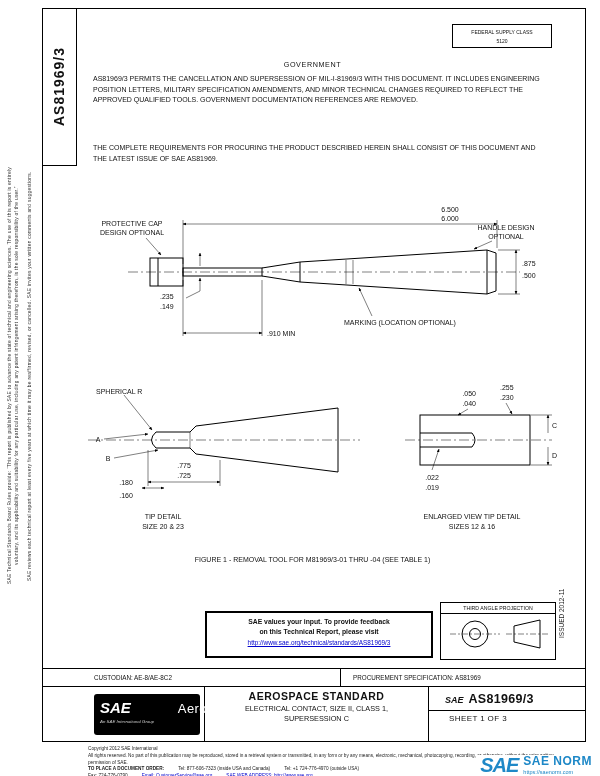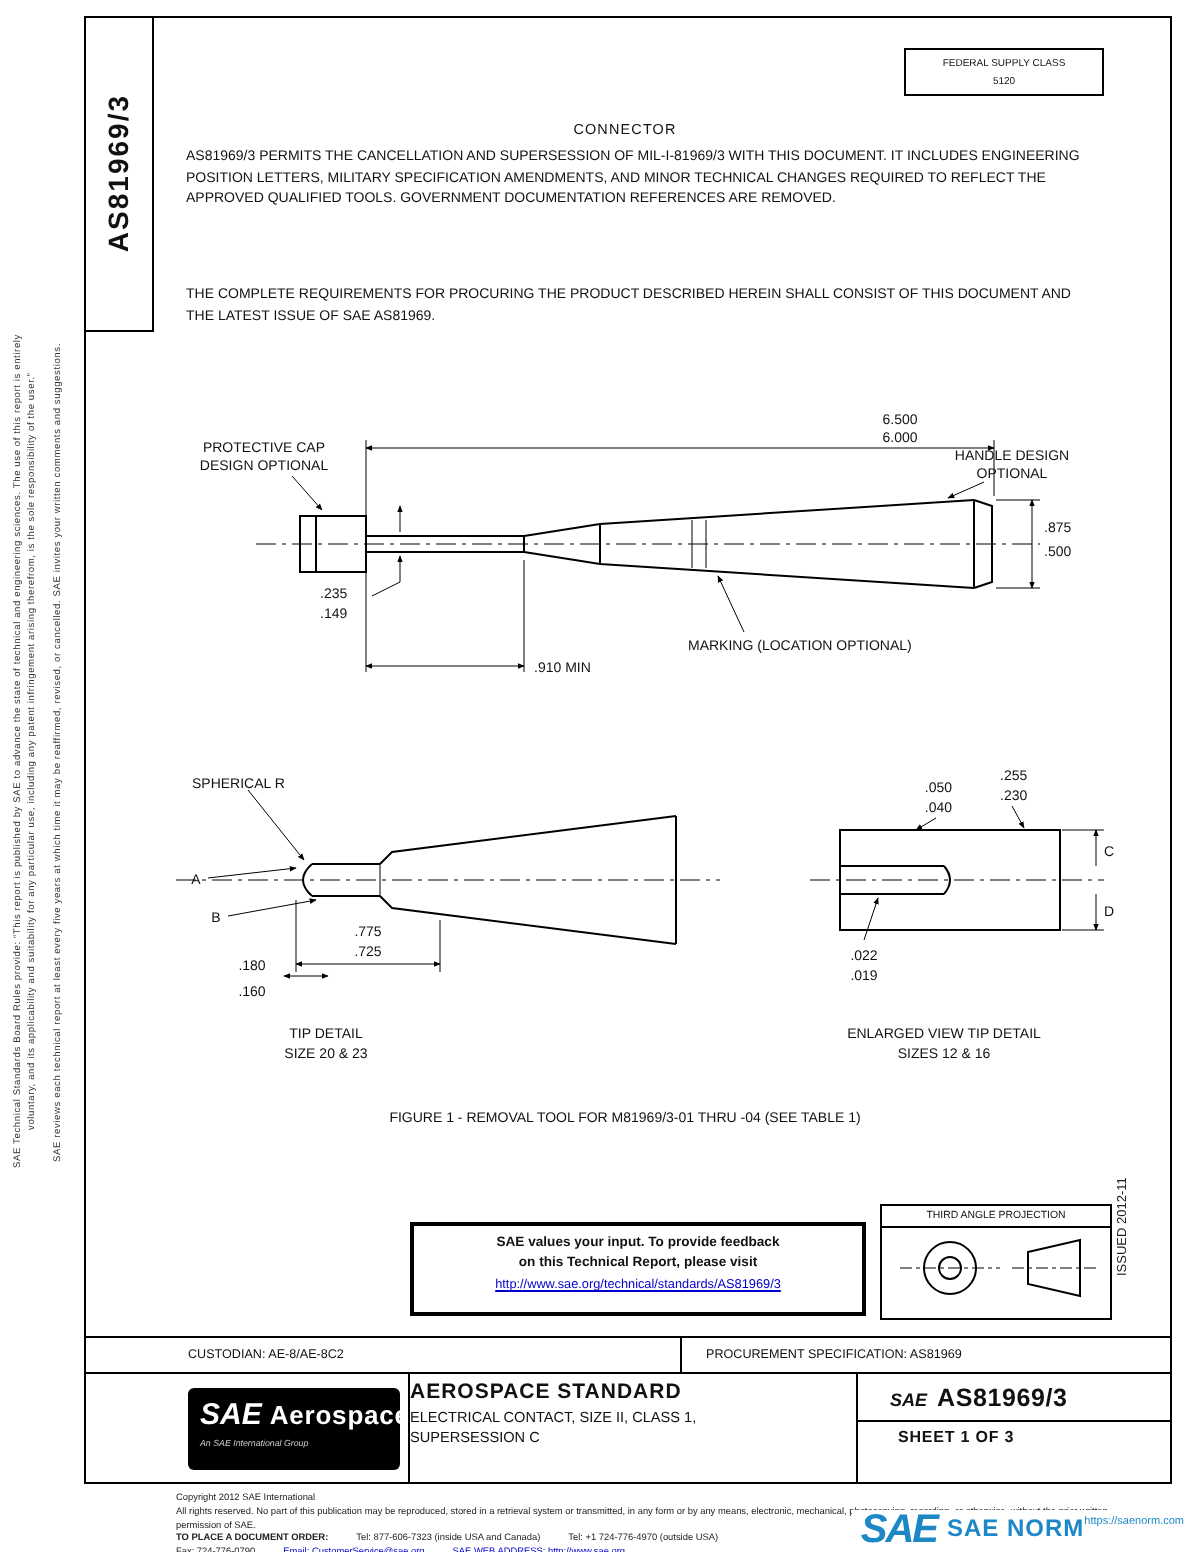--- a/index.html
+++ b/index.html
@@ -28,37 +28,37 @@
   .proj-sym { display:block; margin:2px auto 0; }
   .issued { left:558px; top:552px; height:86px; font-size:6.5px; color:#222; }
   .custodian-row { position:absolute; left:42px; top:668px; width:544px; height:18px; border-top:1.5px solid #000; display:flex; }
   .cust-cell { width:298px; font-size:6.3px; padding:5px 0 0 52px; }
   .proc-cell { flex:1; font-size:6.3px; padding:5px 0 0 12px; border-left:1px solid #000; }
   .title-block { position:absolute; left:42px; top:686px; width:544px; height:56px; border-top:1.5px solid #000; display:flex; }
   .tb-logo-cell { width:162px; position:relative; }
   .sae-logo-box { position:absolute; left:52px; top:7px; width:106px; height:41px; background:#000; border-radius:3px; color:#fff; padding:5px 6px 0; }
   .logo-row { display:flex; align-items:baseline; gap:4px; }
   .logo-sae { font-style:italic; font-weight:bold; font-size:15px; }
-  .logo-aero { font-size:13px; letter-spacing:0.4px; font-weight:700; }
+  .logo-aero { font-size:13px; letter-spacing:0.4px; font-weight:400;margin-left:43px; }
   .logo-tag { font-size:4.4px; color:#ccc; margin-top:3px; font-style:italic; }
-  .tb-center-cell { width:224px; border-left:1px solid #000; text-align:left; padding-top:3px; }
+  .tb-center-cell { width:224px; border-left:1px solid #000; text-align:center; padding-top:3px; }
   .std-heading { font-size:10.5px; font-weight:bold; letter-spacing:0.5px; margin-bottom:2px; }
   .std-title { font-size:7.3px; line-height:1.35; }
   .tb-right-cell { flex:1; border-left:1px solid #000; }
   .doc-row { display:flex; align-items:baseline; gap:5px; padding:5px 0 0 16px; }
   .doc-sae { font-style:italic; font-weight:bold; font-size:9px; }
   .doc-num { font-weight:bold; font-size:12.5px; letter-spacing:0.3px; }
-  .sheet-row { border-top:1px solid #000; margin-top:4px; padding:3px 16px 0 20px; font-size:8px; letter-spacing:0.4px;font-weight:bold; }
+  .sheet-row { border-top:1px solid #000; margin-top:4px; padding:3px 16px 0 20px; font-size:8px; letter-spacing:0.4px; }
   .copyright { position:absolute; left:88px; top:746px; width:470px; font-size:4.7px; line-height:1.45; color:#222; }
   .cp-row { display:flex; gap:14px; }
   .cp-bold { font-weight:bold; }
   .cp-link { color:#0000cc; }
   .watermark { position:absolute; right:8px; bottom:1px; display:flex; align-items:center; gap:5px; color:#1e88c7; background:#fff; padding-left:4px; }
   .wm-glyph { font-size:20px; font-weight:bold; font-style:italic; letter-spacing:-1px; line-height:1; }
-  .wm-text { display:flex; }
+  .wm-text { display:flex; flex-direction:column; }
   .wm-name { font-size:12px; font-weight:bold; letter-spacing:0.5px; line-height:1.1; }
   .wm-url { font-size:5.5px; }
 </style>
 </head>
 <body>
 
 <div class="page">
 
   <div class="vtext margin-line l1">SAE Technical Standards Board Rules provide: “This report is published by SAE to advance the state of technical and engineering sciences. The use of this report is entirely</div>
   <div class="vtext margin-line l2">voluntary, and its applicability and suitability for any particular use, including any patent infringement arising therefrom, is the sole responsibility of the user.”</div>
@@ -68,21 +68,21 @@
 
   <div class="docnum-box">
     <span class="docnum">AS81969/3</span>
   </div>
 
   <div class="supply-box">
     <div>FEDERAL SUPPLY CLASS</div>
     <div>5120</div>
   </div>
 
-  <div class="heading rationale-h">CONNECTOR</div>
+  <div class="heading rationale-h">GOVERNMENT</div>
   <div class="body-text rationale-b">AS81969/3 PERMITS THE CANCELLATION AND SUPERSESSION OF MIL-I-81969/3 WITH THIS DOCUMENT. IT INCLUDES ENGINEERING POSITION LETTERS, MILITARY SPECIFICATION AMENDMENTS, AND MINOR TECHNICAL CHANGES REQUIRED TO REFLECT THE APPROVED QUALIFIED TOOLS. GOVERNMENT DOCUMENTATION REFERENCES ARE REMOVED.</div>
 
   <div class="body-text notice-b">THE COMPLETE REQUIREMENTS FOR PROCURING THE PRODUCT DESCRIBED HEREIN SHALL CONSIST OF THIS DOCUMENT AND THE LATEST ISSUE OF SAE AS81969.</div>
 
   <svg class="main-drawing" viewBox="0 0 510 180">
     <defs>
       <marker id="arrA" viewBox="0 0 10 10" refX="9" refY="5" markerWidth="7" markerHeight="7" orient="auto-start-reverse">
         <path d="M0,1 L10,5 L0,9 z" fill="#000"></path>
       </marker>
     </defs>

